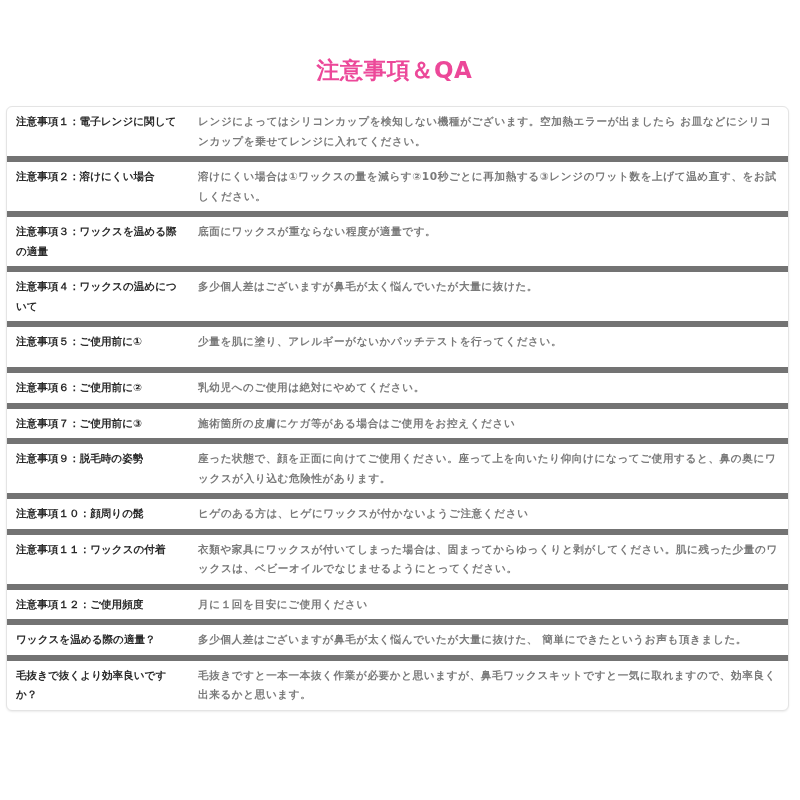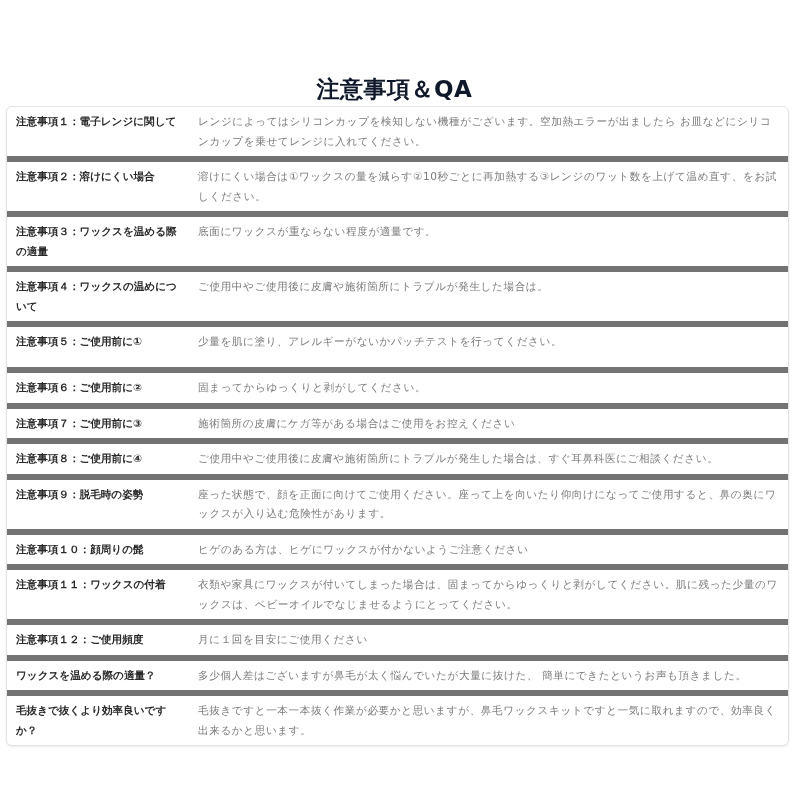--- a/index.html
+++ b/index.html
@@ -11,27 +11,27 @@
     overflow: hidden;
     font-family: "DejaVu Sans", "Liberation Sans", sans-serif;
   }
   .page {
     position: relative;
     width: 800px;
     height: 800px;
   }
   .title {
     position: absolute;
-    top: 72px;
+    top: 53px;
     left: 0;
     width: 789px;
     text-align: center;
     font-size: 23px;
     font-weight: bold;
-    color: #0f172a;
+    color: #ec4899;
     letter-spacing: 0.5px;
     line-height: 34px;
   }
   .table-wrap {
     position: absolute;
     left: 6px;
     top: 106px;
     width: 781px;
     border: 1px solid #e4e4e4;
     border-radius: 6px;
@@ -57,20 +57,21 @@
   td.q {
     font-weight: bold;
     color: #2a2a2a;
     padding-left: 9px;
   }
   td.a {
     color: #7a7a7a;
     padding-left: 9px;
     padding-right: 10px;
     letter-spacing: 0.6px;
+    font-weight: bold;
   }
 </style>
 </head>
 <body>
 
 <div class="page">
   <h1 class="title" style="margin:0;">注意事項＆QA</h1>
 
   <div class="table-wrap">
     <table>
@@ -86,37 +87,33 @@
         <tr style="height:46px">
           <td class="q">注意事項２：溶けにくい場合</td>
           <td class="a">溶けにくい場合は①ワックスの量を減らす②10秒ごとに再加熱する③レンジのワット数を上げて温め直す、をお試しください。</td>
         </tr>
         <tr style="height:46px">
           <td class="q">注意事項３：ワックスを温める際の適量</td>
           <td class="a">底面にワックスが重ならない程度が適量です。</td>
         </tr>
         <tr style="height:49px">
           <td class="q">注意事項４：ワックスの温めについて</td>
-          <td class="a">ご使用中やご使用後に皮膚や施術箇所にトラブルが発生した場合は。</td>
+          <td class="a">多少個人差はございますが鼻毛が太く悩んでいたが大量に抜けた。</td>
         </tr>
         <tr style="height:46px">
           <td class="q">注意事項５：ご使用前に①</td>
           <td class="a">少量を肌に塗り、アレルギーがないかパッチテストを行ってください。</td>
         </tr>
         <tr style="height:29px">
           <td class="q">注意事項６：ご使用前に②</td>
-          <td class="a">固まってからゆっくりと剥がしてください。</td>
+          <td class="a">乳幼児へのご使用は絶対にやめてください。</td>
         </tr>
         <tr style="height:30px">
           <td class="q">注意事項７：ご使用前に③</td>
           <td class="a">施術箇所の皮膚にケガ等がある場合はご使用をお控えください</td>
-        </tr>
-        <tr style="height:30px">
-          <td class="q">注意事項８：ご使用前に④</td>
-          <td class="a">ご使用中やご使用後に皮膚や施術箇所にトラブルが発生した場合は、すぐ耳鼻科医にご相談ください。</td>
         </tr>
         <tr style="height:47px">
           <td class="q">注意事項９：脱毛時の姿勢</td>
           <td class="a">座った状態で、顔を正面に向けてご使用ください。座って上を向いたり仰向けになってご使用すると、鼻の奥にワックスが入り込む危険性があります。</td>
         </tr>
         <tr style="height:29px">
           <td class="q">注意事項１０：顔周りの髭</td>
           <td class="a">ヒゲのある方は、ヒゲにワックスが付かないようご注意ください</td>
         </tr>
         <tr style="height:49px">

